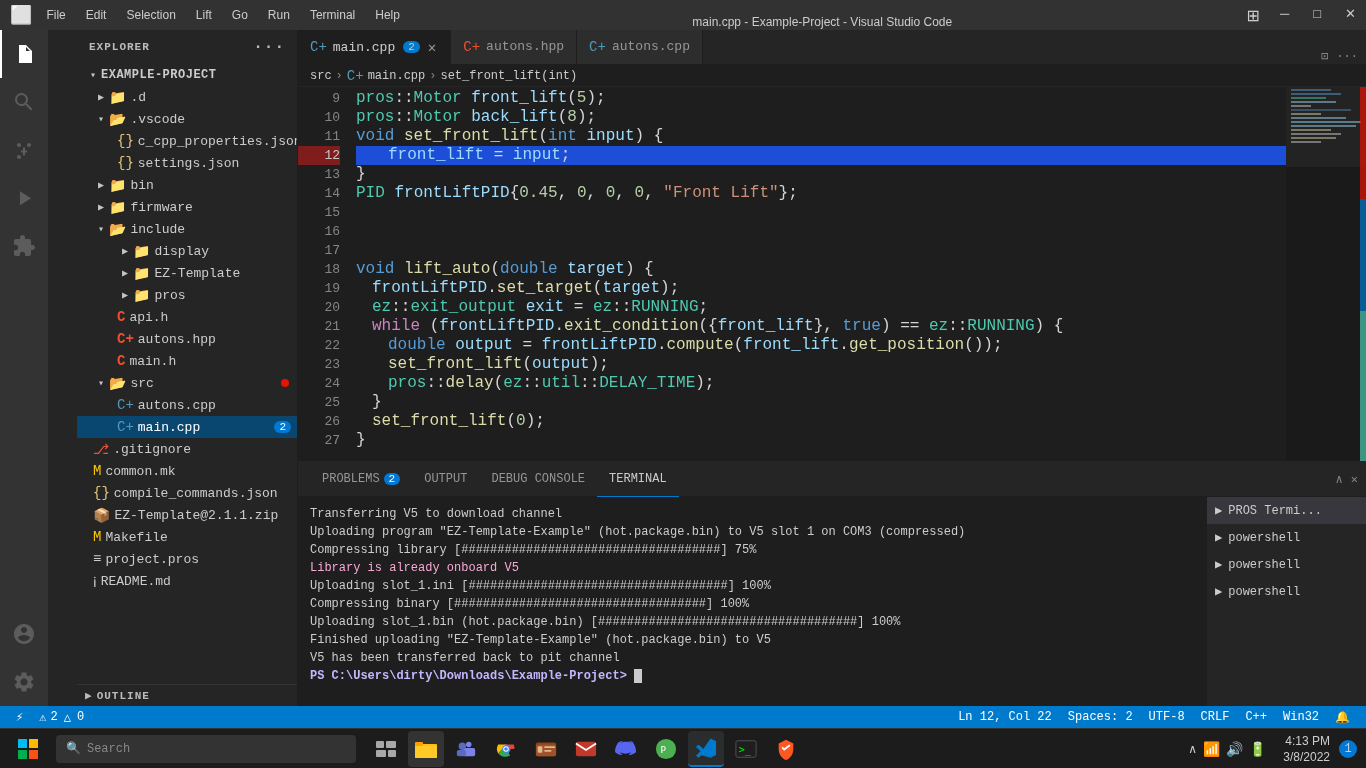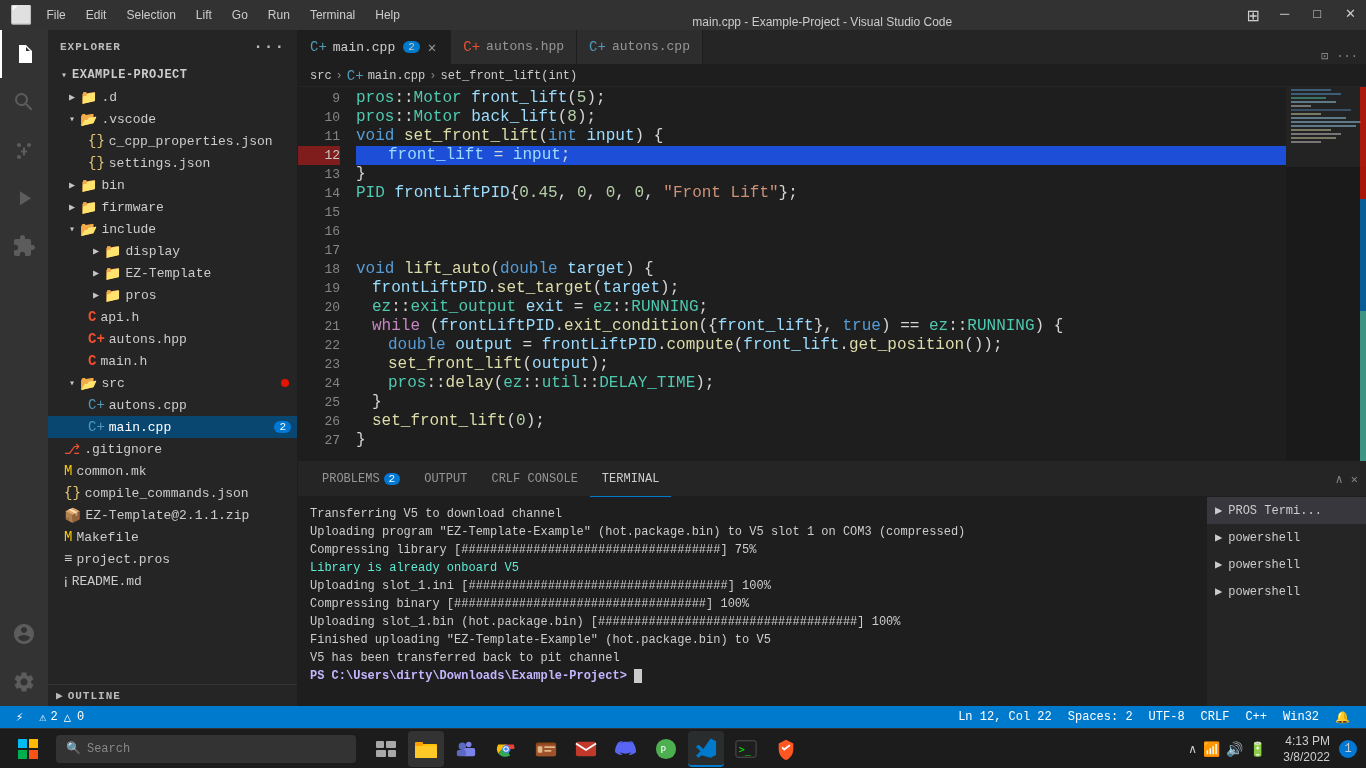--- a/index.html
+++ b/index.html
@@ -15,21 +15,21 @@
     
     
     #main-layout { flex: 1; display: flex; overflow: hidden; }
     
     
     #activity-bar { width: 48px; background: #333333; display: flex; flex-direction: column; align-items: center; padding-top: 0; }
     .activity-icon { width: 48px; height: 48px; display: flex; align-items: center; justify-content: center; cursor: pointer; color: #858585; font-size: 22px; position: relative; }
     .activity-icon.active { color: #ffffff; border-left: 2px solid #ffffff; }
     
     
-    #sidebar { width: 250px; background: #252526; display: flex; flex-direction: column; border-right: 1px solid #1e1e1e; overflow: hidden; }
+    #sidebar { width: 250px; background: #252526; display: flex; flex-direction: column; border-right: 1px solid #1e1e1e; overflow: hidden; padding-left: 29px; }
     #sidebar-header { padding: 8px 12px; font-size: 11px; font-weight: 700; color: #bbbbbb; letter-spacing: 1px; display: flex; justify-content: space-between; align-items: center; }
     #sidebar-content { flex: 1; overflow-y: auto; overflow-x: hidden; }
     .tree-item { display: flex; align-items: center; padding: 2px 0; padding-left: 0; cursor: pointer; color: #cccccc; font-size: 13px; white-space: nowrap; height: 22px; }
     .tree-item.active { background: #094771; color: #ffffff; }
     .tree-arrow { display: inline-block; width: 16px; flex-shrink: 0; text-align: center; font-size: 10px; color: #c5c5c5; }
     .tree-icon { margin-right: 4px; font-size: 14px; }
     .file-icon-cpp { color: #519aba; }
     .file-icon-json { color: #e8c975; }
     .file-icon-mk { color: #ffcc00; }
     .file-icon-zip { color: #e8c975; }
@@ -431,37 +431,37 @@
     <div id="bottom-panel">
       <div id="panel-tabs">
         <div class="panel-tab">
           <span>PROBLEMS</span>
           <span class="panel-tab-badge">2</span>
         </div>
         <div class="panel-tab">
           <span>OUTPUT</span>
         </div>
         <div class="panel-tab">
-          <span>CRLF CONSOLE</span>
+          <span>DEBUG CONSOLE</span>
         </div>
         <div class="panel-tab active">
           <span>TERMINAL</span>
         </div>
         <div id="panel-right">
           <span style="cursor:pointer;">∧</span>
           <span style="cursor:pointer;">✕</span>
         </div>
       </div>
 
       <div id="terminal-area">
         <div id="terminal-content">
           <div style="color:#cccccc;">Transferring V5 to download channel</div>
           <div style="color:#cccccc;">Uploading program "EZ-Template-Example" (hot.package.bin) to V5 slot 1 on COM3 (compressed)</div>
           <div style="color:#cccccc;">Compressing library [####################################] 75%</div>
-          <div style="color:#5eead4;">Library is already onboard V5</div>
+          <div style="color:#f9a8d4;">Library is already onboard V5</div>
           <div style="color:#cccccc;">Uploading slot_1.ini [####################################] 100%</div>
           <div style="color:#cccccc;">Compressing binary [###################################] 100%</div>
           <div style="color:#cccccc;">Uploading slot_1.bin (hot.package.bin) [####################################] 100%</div>
           <div style="color:#cccccc;">Finished uploading "EZ-Template-Example" (hot.package.bin) to V5</div>
           <div style="color:#cccccc;">V5 has been transferred back to pit channel</div>
           <div style="color:#c4b5fd;font-weight:bold;">PS C:\Users\dirty\Downloads\Example-Project&gt; <span style="display:inline-block;width:8px;height:14px;background:#cccccc;vertical-align:middle;"></span></div>
         </div>
 
         <div id="terminal-sidebar">
           <div class="terminal-item active">

